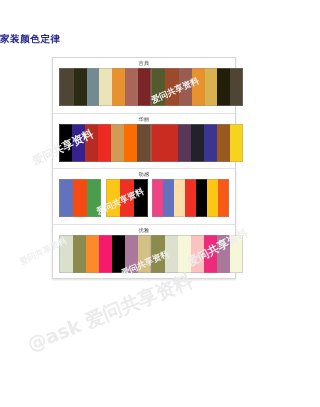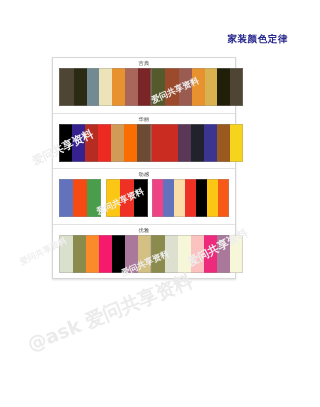--- a/index.html
+++ b/index.html
@@ -14,21 +14,21 @@
     overflow: hidden;
     position: relative;
   }
 
   
   #page-title {
     position: absolute;
     top: 33px;
     left: 0;
     width: 288px;
-    text-align: right;
+    text-align: left;
     font-size: 9.5px;
     font-weight: bold;
     color: #26268c;
     letter-spacing: 0.6px;
     font-family: "DejaVu Serif", "Liberation Serif", serif;
   }
 
   
   #palette-panel {
     position: absolute;

